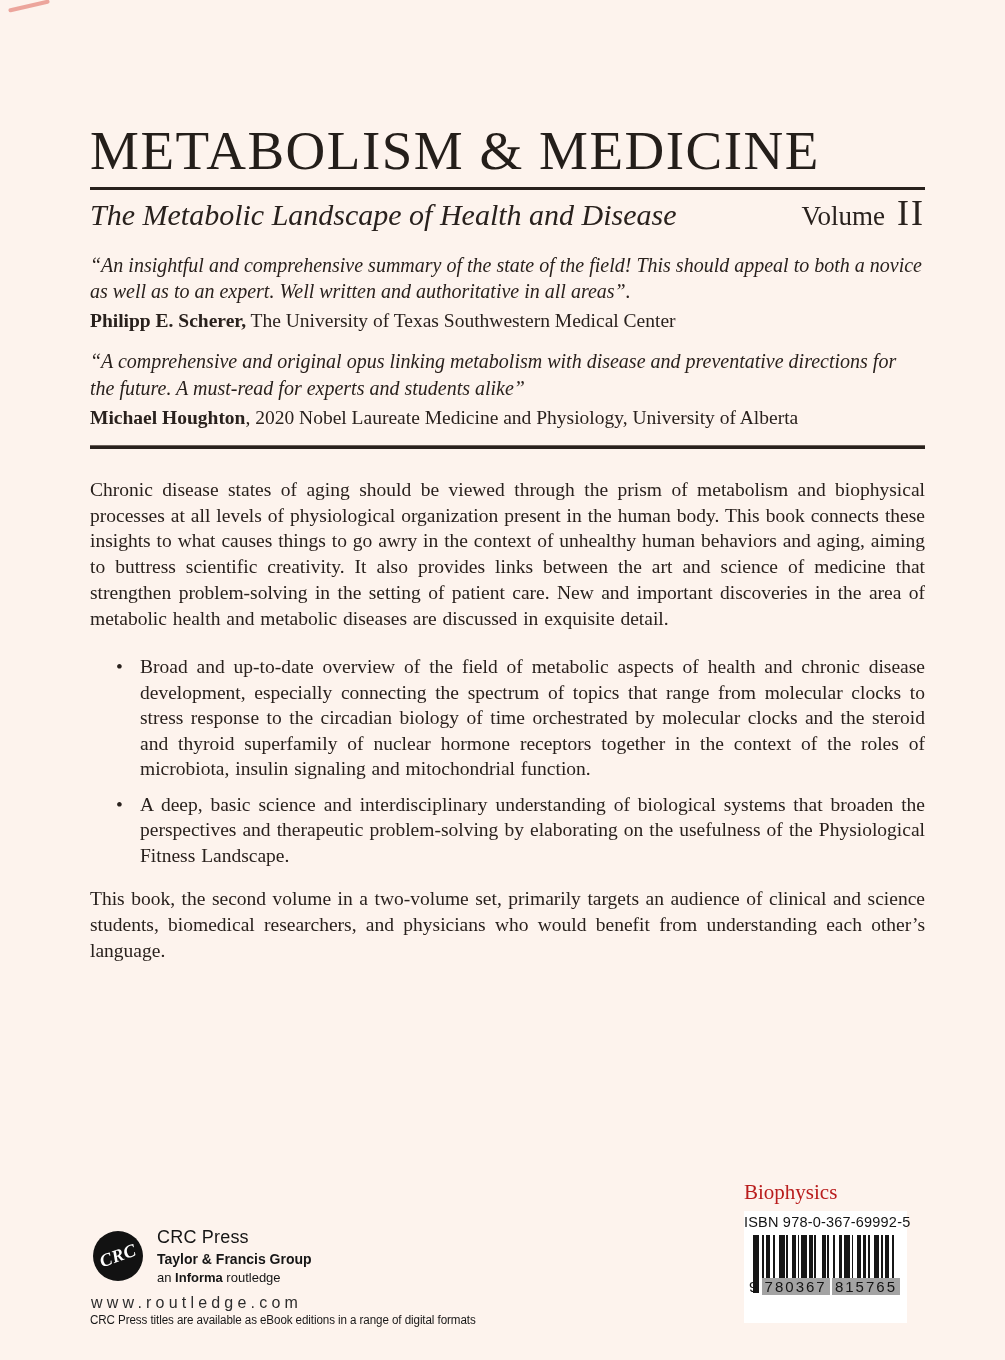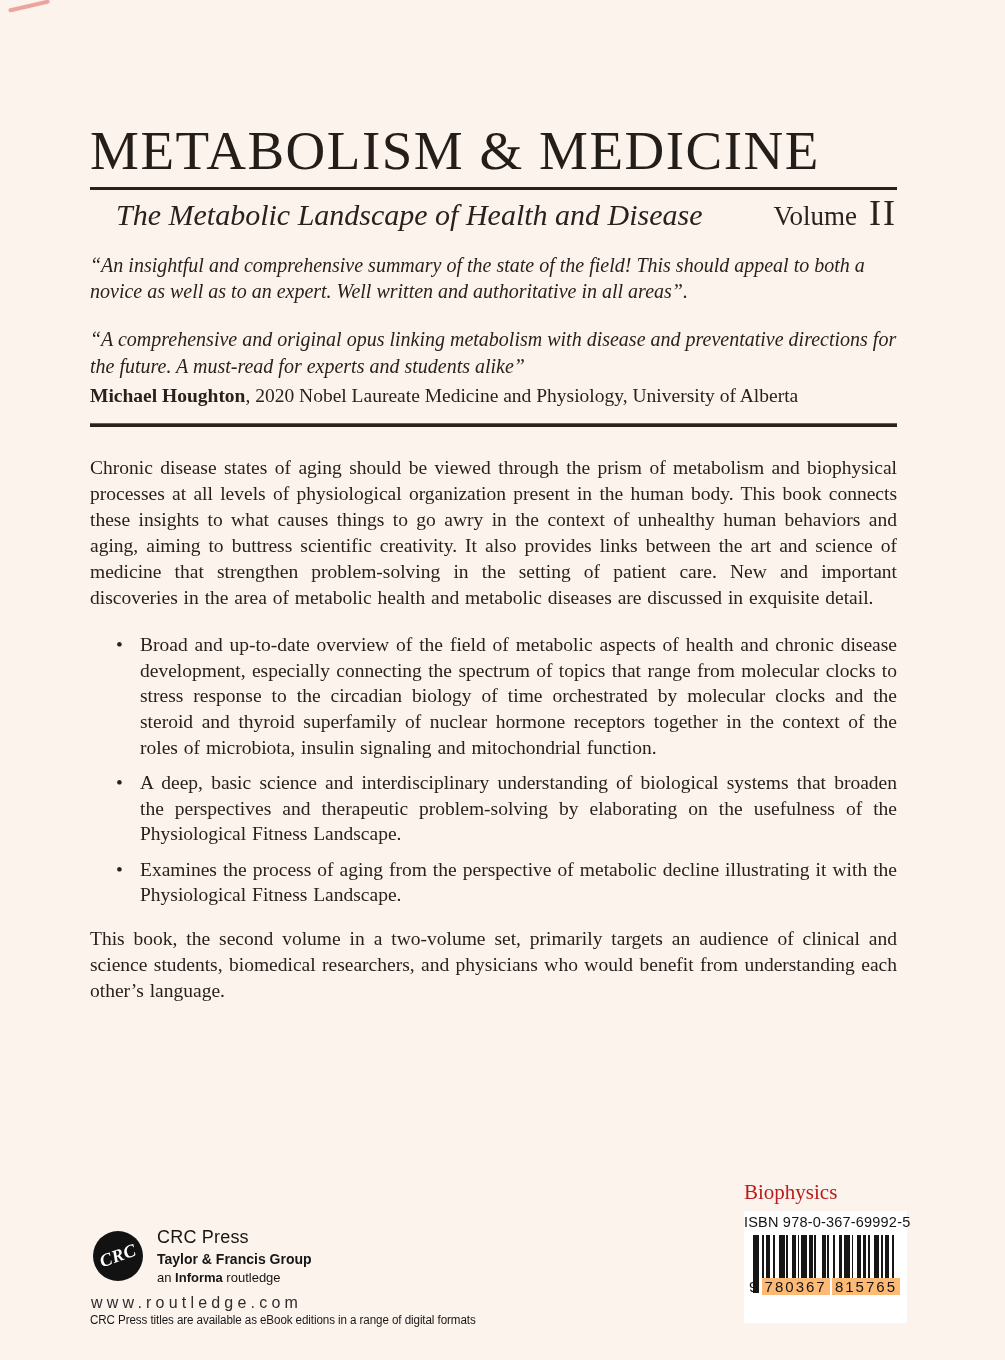--- a/index.html
+++ b/index.html
@@ -4,42 +4,42 @@
 <style>
   html,body{margin:0;padding:0;}
   .page{
     position:relative;
     width:1005px;height:1360px;
     background:#fdf3ed;
     overflow:hidden;
     font-family:"Liberation Serif", serif;
     color:#29211d;
   }
-  .content{position:absolute;left:90px;right:108px;top:0;}
+  .content{position:absolute;left:90px;right:80px;top:0;}
 
   .pen-mark{
     position:absolute;left:8px;top:4px;width:42px;height:4px;
     background:#d6463a;opacity:.45;transform:rotate(-13deg);
     border-radius:2px;
   }
 
   .title{
     margin-top:120px;
     font-size:55px;line-height:1.12;letter-spacing:1.5px;
     white-space:nowrap;color:#241e1a;
   }
   .title-rule{margin-top:5px;height:3px;background:#29211d;}
   .subtitle-row{display:flex;align-items:baseline;margin-top:7px;}
-  .subtitle{font-style:italic;font-size:30px;margin-left:26px;}
+  .subtitle{font-style:italic;font-size:30px;}
   .flex-spacer{flex:1;}
   .volume-label{font-size:27px;margin-right:12px;}
   .volume-numeral{font-size:36px;line-height:.9;letter-spacing:2px;}
 
   .quote{margin-top:20px;font-style:italic;font-size:20px;line-height:1.32;}
-  .quote.second{margin-top:22px;}
+  .quote.second{margin-top:14px;}
   .attribution{margin-top:4px;font-size:19.5px;line-height:1.32;}
   .attribution b{font-weight:700;}
 
   .section-rule{margin-top:14px;height:3px;background:#29211d;
     border-top:1px solid #6a5f58;}
 
   .description{margin-top:28px;font-size:19.5px;line-height:1.33;
     text-align:justify;word-spacing:1px;}
   .key-features-heading{margin-top:20px;font-size:19.5px;font-weight:700;}
   .features{margin:22px 0 0 0;padding:0 0 0 50px;list-style:none;}
@@ -68,21 +68,21 @@
   .bars-wrap{position:absolute;left:9px;right:7px;top:24px;height:60px;}
   .bars{display:flex;align-items:flex-start;height:58px;overflow:hidden;}
   .bars .bar{background:#161616;height:46px;flex:none;}
   .bars .bar.tall{height:58px;}
   .bars .gap{flex:none;height:46px;}
   .barcode-digits{
     position:absolute;left:-4px;right:0;top:43px;
     display:flex;justify-content:space-between;align-items:flex-start;
     font-family:"Liberation Sans", sans-serif;font-size:15px;color:#141414;
   }
-  .barcode-digits .grp{background:#fdba74;padding:0 3px;letter-spacing:2px;}
+  .barcode-digits .grp{background:#a3a3a3;padding:0 3px;letter-spacing:2px;}
   .barcode-digits .lead{background:transparent;padding-right:2px;}
 
   
   .crc-circle{
     position:absolute;left:93px;top:1231px;width:50px;height:50px;
     border-radius:50%;background:#121212;
   }
   .crc-circle span{
     position:absolute;left:50%;top:50%;
     transform:translate(-50%,-50%) rotate(-20deg);
@@ -120,35 +120,37 @@
     <div class="title-rule"></div>
 
     <div class="subtitle-row">
       <span class="subtitle">The Metabolic Landscape of Health and Disease</span>
       <span class="flex-spacer"></span>
       <span class="volume-label">Volume</span>
       <span class="volume-numeral">II</span>
     </div>
 
     <div class="quote">“An insightful and comprehensive summary of the state of the field! This should appeal to both a novice as well as to an expert. Well written and authoritative in all areas”.</div>
+    <div class="attribution">
+      <b>Philipp E. Scherer,</b><span> The University of Texas Southwestern Medical Center</span>
+    </div>
 
     <div class="quote second">“A comprehensive and original opus linking metabolism with disease and preventative directions for the future. A must-read for experts and students alike”</div>
     <div class="attribution">
       <b>Michael Houghton</b><span>, 2020 Nobel Laureate Medicine and Physiology, University of Alberta</span>
     </div>
 
     <div class="section-rule"></div>
 
     <div class="description">Chronic disease states of aging should be viewed through the prism of metabolism and biophysical processes at all levels of physiological organization present in the human body. This book connects these insights to what causes things to go awry in the context of unhealthy human behaviors and aging, aiming to buttress scientific creativity. It also provides links between the art and science of medicine that strengthen problem-solving in the setting of patient care. New and important discoveries in the area of metabolic health and metabolic diseases are discussed in exquisite detail.</div>
 
 
     <ul class="features">
       <li>Broad and up-to-date overview of the field of metabolic aspects of health and chronic disease development, especially connecting the spectrum of topics that range from molecular clocks to stress response to the circadian biology of time orchestrated by molecular clocks and the steroid and thyroid superfamily of nuclear hormone receptors together in the context of the roles of microbiota, insulin signaling and mitochondrial function.</li>
       <li>A deep, basic science and interdisciplinary understanding of biological systems that broaden the perspectives and therapeutic problem-solving by elaborating on the usefulness of the Physiological Fitness Landscape.</li>
-      <li>Examines the process of aging from the perspective of metabolic decline illustrating it with the Physiological Fitness Landscape.</li>
     </ul>
 
     <div class="closing">This book, the second volume in a two-volume set, primarily targets an audience of clinical and science students, biomedical researchers, and physicians who would benefit from understanding each other’s language.</div>
   </div>
 
   <div class="category">Biophysics</div>
 
   <div class="isbn-box">
     <div class="isbn-label">ISBN 978-0-367-69992-5</div>
     <div class="bars-wrap">

